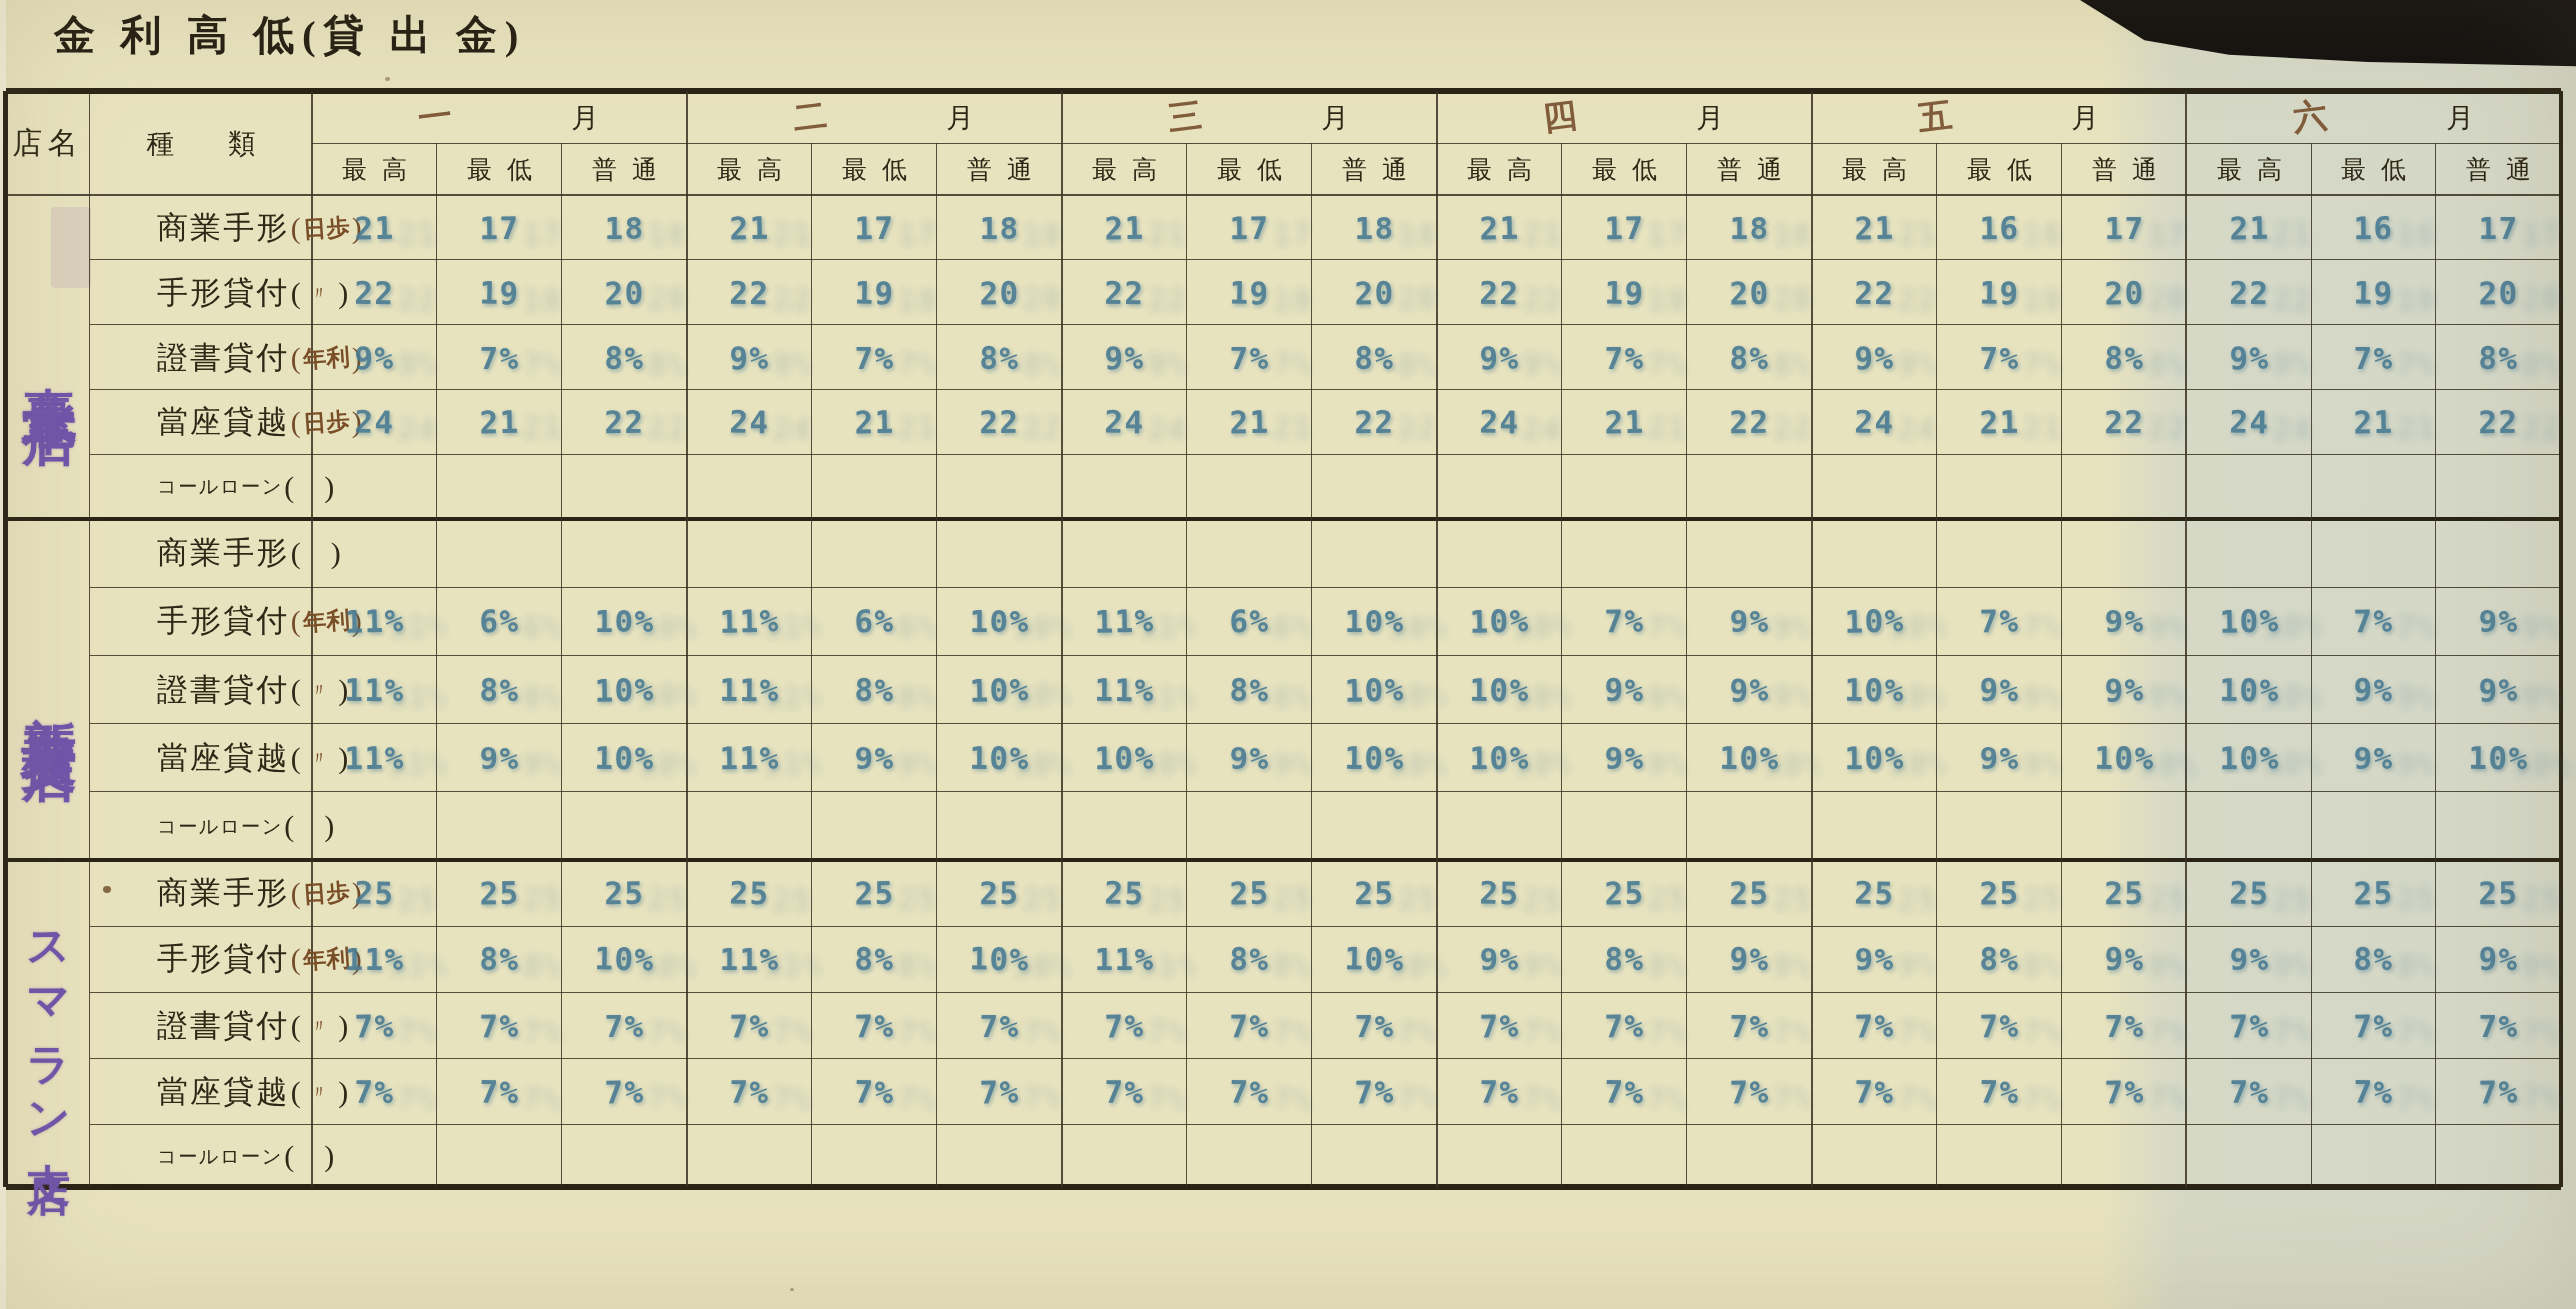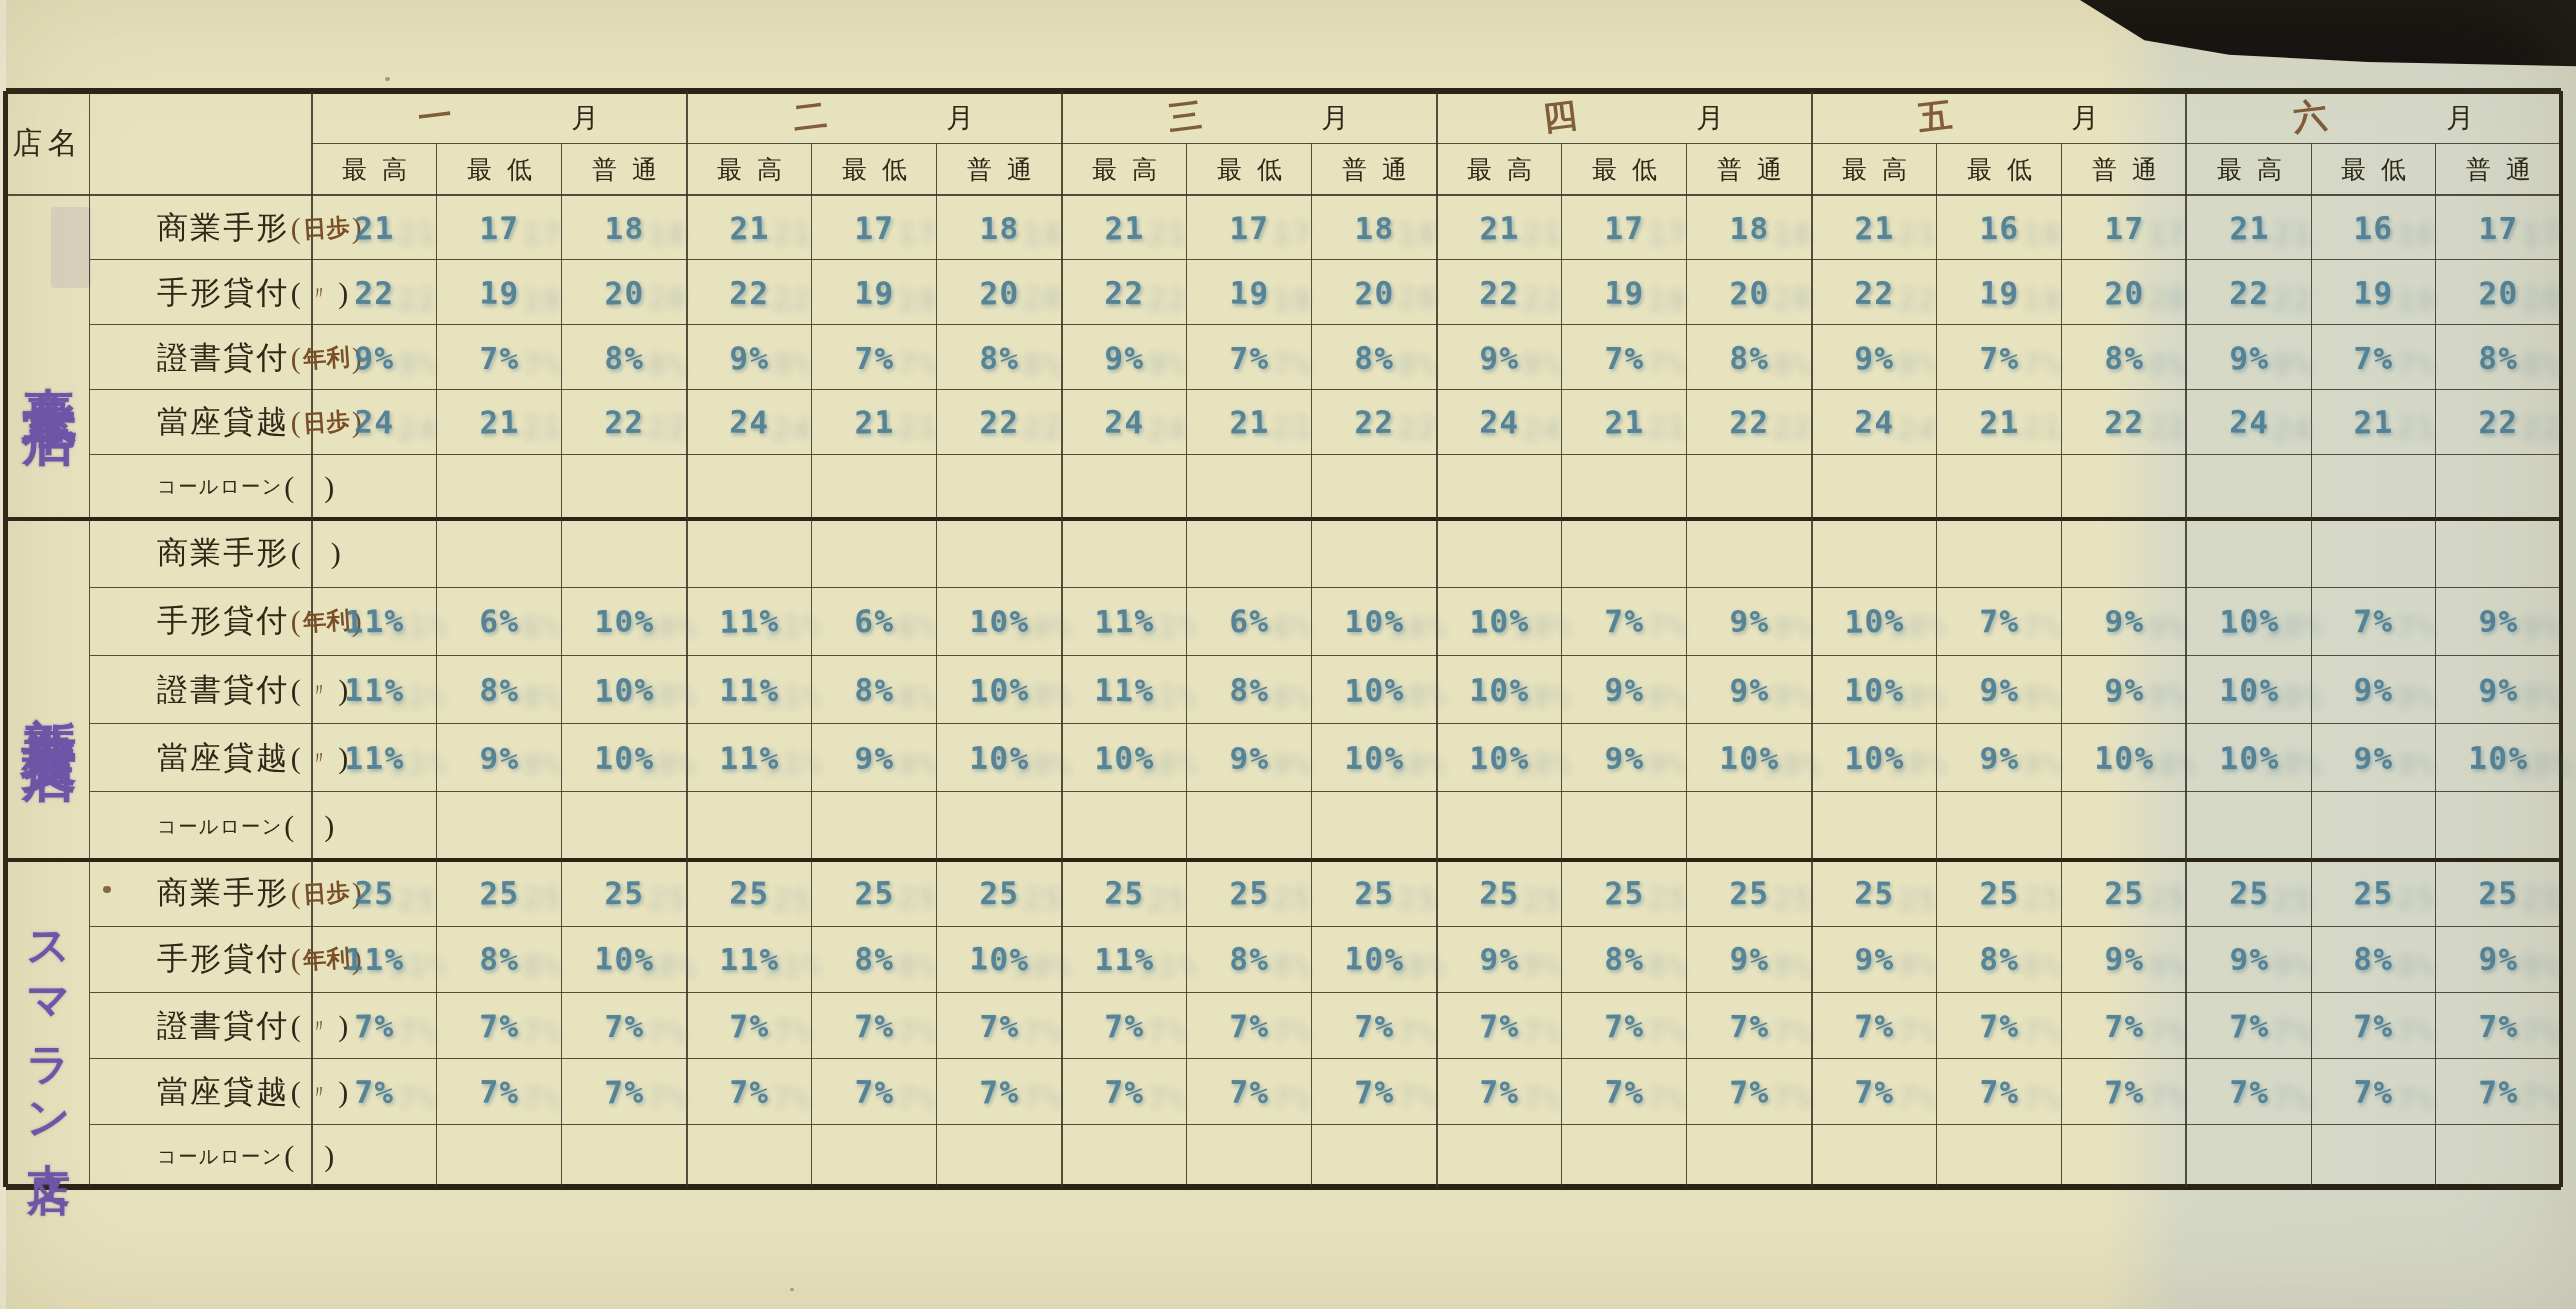--- a/index.html
+++ b/index.html
@@ -71,20 +71,21 @@
     background:rgba(122,95,176,.13); border-radius:4.1px; z-index:2;
   }
 </style>
 </head>
 <body>
 
 <div id="page">
   <div class="edge-strip"></div>
   <div class="seam"></div>
   <div class="ghost-box"></div>
+  <div class="title">金 利 高 低(貸 出 金)</div>
   <div id="table-layer">
       <div class="hline thick" style="left: 5.5px; top: 88px; width: 2555px; height: 5.5px;"></div>
       <div class="hline soft" style="left: 312px; top: 143px; width: 2249px; height: 1.4px;"></div>
       <div class="hline soft" style="left: 5.5px; top: 194px; width: 2555px; height: 2.1px;"></div>
       <div class="hline thick" style="left: 5.5px; top: 1184px; width: 2555px; height: 5.5px;"></div>
       <div class="hline thick" style="left: 5.5px; top: 517px; width: 2555px; height: 4.1px;"></div>
       <div class="hline thick" style="left: 5.5px; top: 858px; width: 2555px; height: 4.1px;"></div>
       <div class="hline soft" style="left: 90px; top: 259px; width: 2471px; height: 1.4px;"></div>
       <div class="hline soft" style="left: 90px; top: 324px; width: 2471px; height: 1.4px;"></div>
       <div class="hline soft" style="left: 90px; top: 389px; width: 2471px; height: 1.4px;"></div>
@@ -112,20 +113,21 @@
       <div class="vline soft" style="left: 1561px; top: 143px; width: 1.4px; height: 1044px;"></div>
       <div class="vline soft" style="left: 1686px; top: 143px; width: 1.4px; height: 1044px;"></div>
       <div class="vline soft" style="left: 1811px; top: 91px; width: 2.1px; height: 1096px;"></div>
       <div class="vline soft" style="left: 1936px; top: 143px; width: 1.4px; height: 1044px;"></div>
       <div class="vline soft" style="left: 2061px; top: 143px; width: 1.4px; height: 1044px;"></div>
       <div class="vline soft" style="left: 2185px; top: 91px; width: 2.1px; height: 1096px;"></div>
       <div class="vline soft" style="left: 2311px; top: 143px; width: 1.4px; height: 1044px;"></div>
       <div class="vline soft" style="left: 2435px; top: 143px; width: 1.4px; height: 1044px;"></div>
       <div class="vline thick" style="left: 2559px; top: 91px; width: 4.1px; height: 1096px;"></div>
       <div class="cell-text store-hdr" style="left: 9.7px; top: 97px; width: 76px; height: 93px;">店名</div>
+      <div class="cell-text type-hdr" style="left: 97px; top: 97px; width: 208px; height: 93px;">種類</div>
       <div class="cell-text month-num" style="left: 379px; top: 92px; width: 112px; height: 50px;">一</div>
       <div class="cell-text month-unit" style="left: 529px; top: 92px; width: 112px; height: 50px;">月</div>
       <div class="cell-text subhdr" style="left: 312px; top: 146px; width: 125px; height: 46px;">最高</div>
       <div class="cell-text subhdr" style="left: 437px; top: 146px; width: 125px; height: 46px;">最低</div>
       <div class="cell-text subhdr" style="left: 562px; top: 146px; width: 125px; height: 46px;">普通</div>
       <div class="cell-text month-num" style="left: 754px; top: 92px; width: 112px; height: 50px;">二</div>
       <div class="cell-text month-unit" style="left: 904px; top: 92px; width: 112px; height: 50px;">月</div>
       <div class="cell-text subhdr" style="left: 687px; top: 146px; width: 125px; height: 46px;">最高</div>
       <div class="cell-text subhdr" style="left: 812px; top: 146px; width: 125px; height: 46px;">最低</div>
       <div class="cell-text subhdr" style="left: 937px; top: 146px; width: 125px; height: 46px;">普通</div>

